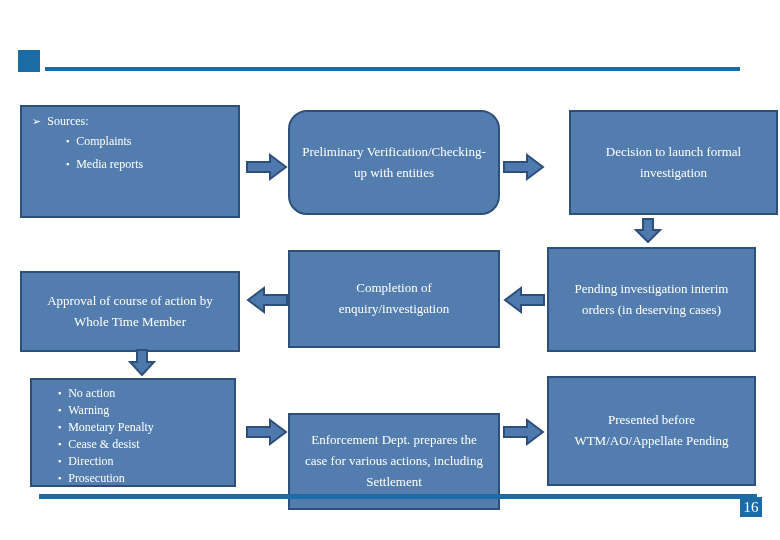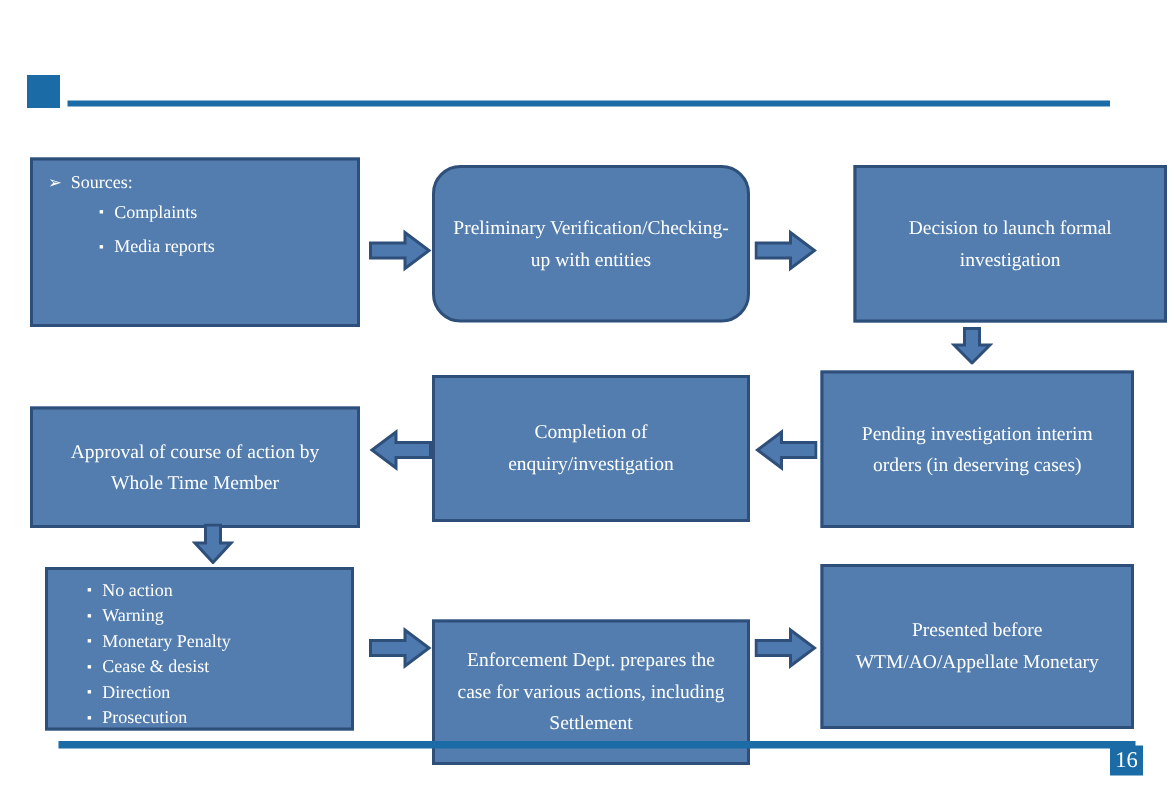--- a/index.html
+++ b/index.html
@@ -152,21 +152,21 @@
     <span>Enforcement Dept. prepares the case for various actions, including Settlement</span>
   </div>
 
   <div class="arrow" id="arr-r4">
     <svg width="42" height="30" viewBox="0 0 42 30">
         <polygon class="arrow-shape" points="1,10 24,10 24,3 40,15 24,27 24,20 1,20"></polygon>
       </svg>
   </div>
 
   <div class="fbox center" id="box-presented">
-    <span>Presented before WTM/AO/Appellate Monetary</span>
+    <span>Presented before WTM/AO/Appellate Pending</span>
   </div>
 
   <div class="footer-rule"></div>
   <div class="page-number-box">
     <span>16</span>
   </div>
 
 </div>
 
 </body></html>

